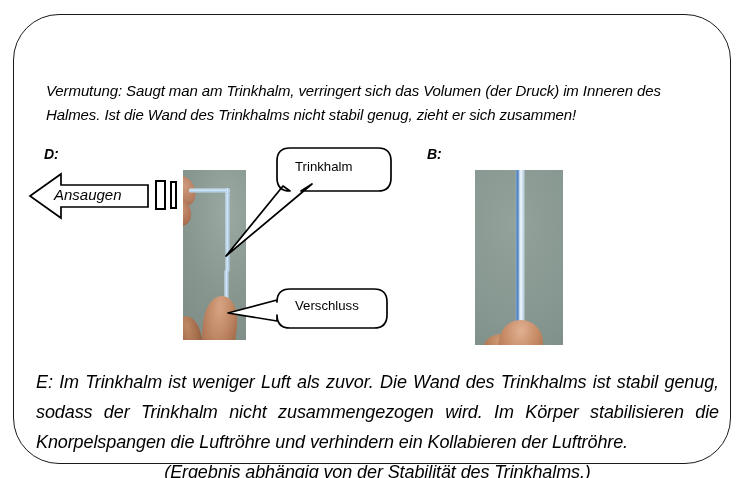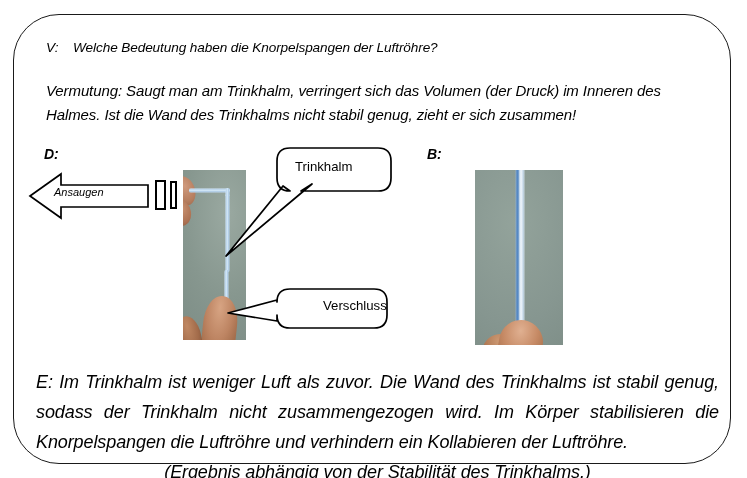--- a/index.html
+++ b/index.html
@@ -93,21 +93,21 @@
     left: 28px;
     top: 172px;
     width: 122px;
     height: 48px;
   }
   #arrow-wrap svg { display: block; }
   #arrow-label {
     position: absolute;
     left: 54px;
     top: 186px;
-    font-size: 11px;
+    font-size: 15px;
     font-style: italic;
     color: #000;
     font-family: "Liberation Sans", sans-serif;
     white-space: nowrap;
   }
 
   
   .lip {
     position: absolute;
     border: 2.1px solid #000;
@@ -227,30 +227,29 @@
   }
 
   .callout-text {
     position: absolute;
     font-size: 13.2px;
     color: #000;
     font-family: "Liberation Sans", sans-serif;
     white-space: nowrap;
   }
   #text-trinkhalm { left: 295px; top: 159px; }
-  #text-verschluss { left: 295px; top: 298px; margin-left: 28px; }
+  #text-verschluss { left: 295px; top: 298px; }
 </style>
 </head>
 <body>
 
 <div id="page">
 
   <div class="frame"></div>
 
-  <div class="txt" id="question">V:    Welche Bedeutung haben die Knorpelspangen der Luftröhre?</div>
 
   <div class="txt" id="hypothesis">Vermutung: Saugt man am Trinkhalm, verringert sich das Volumen (der Druck) im Inneren des Halmes. Ist die Wand des Trinkhalms nicht stabil genug, zieht er sich zusammen!</div>
 
   <div class="panel-letter" id="letter-d">D:</div>
   <div class="panel-letter" id="letter-b">B:</div>
 
   <div id="arrow-wrap">
     <svg width="122" height="48" viewBox="0 0 122 48" xmlns="http://www.w3.org/2000/svg">
       <polygon points="2,24 33,2 33,13 120,13 120,35 33,35 33,46" fill="#ffffff" stroke="#000000" stroke-width="1.7" stroke-linejoin="miter"></polygon>
     </svg>

